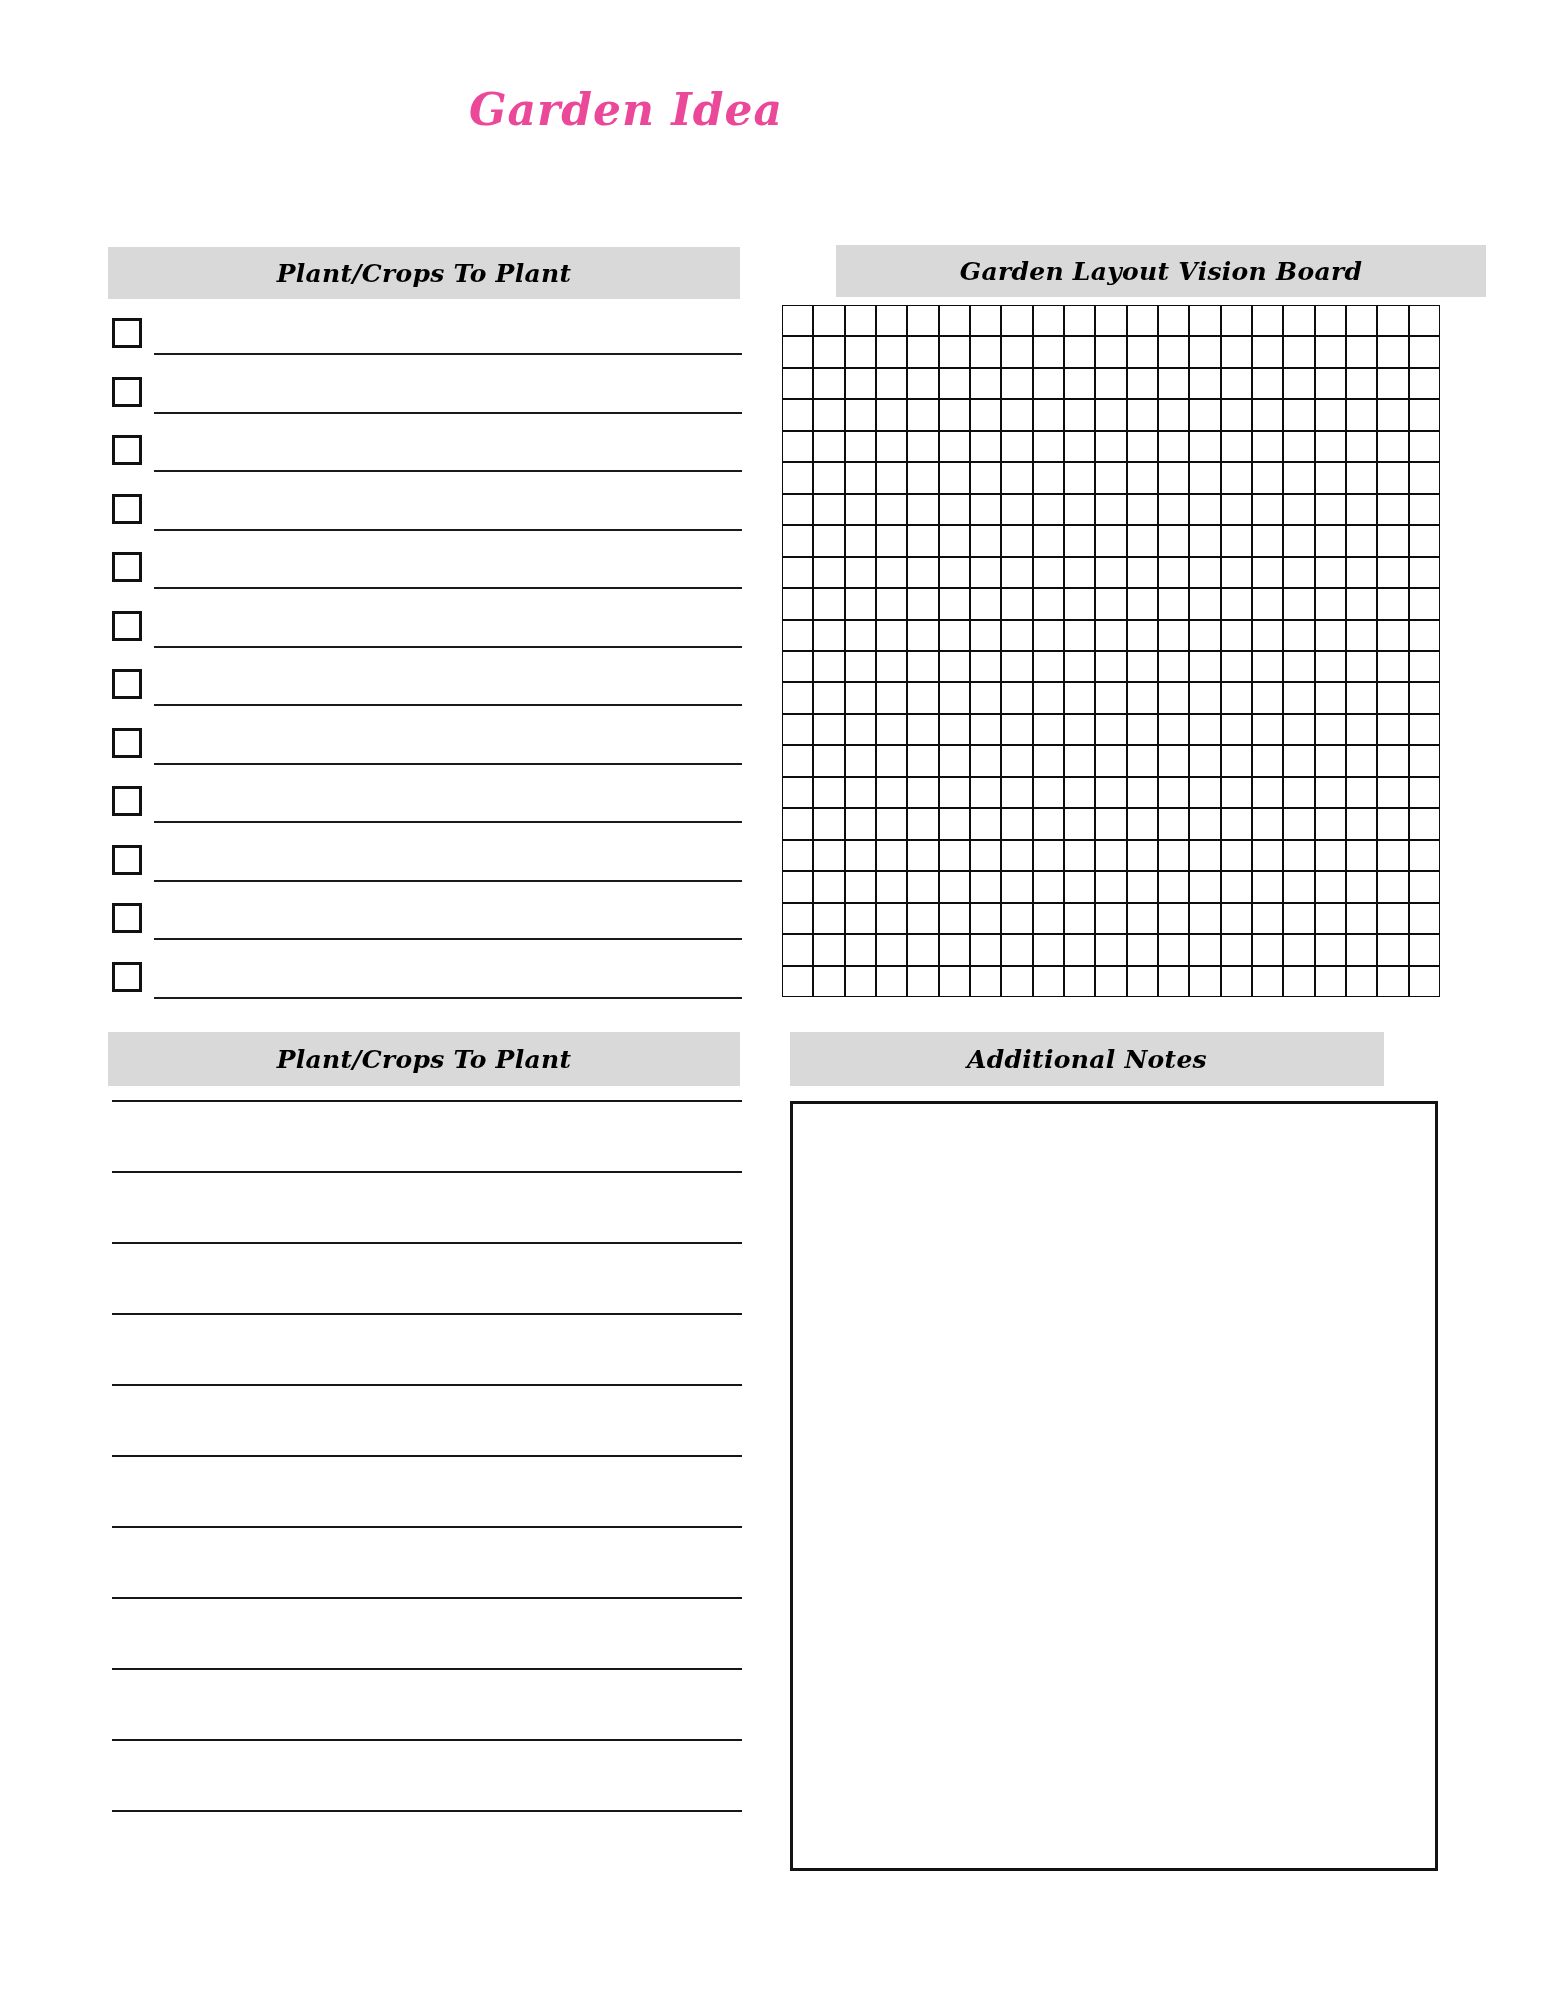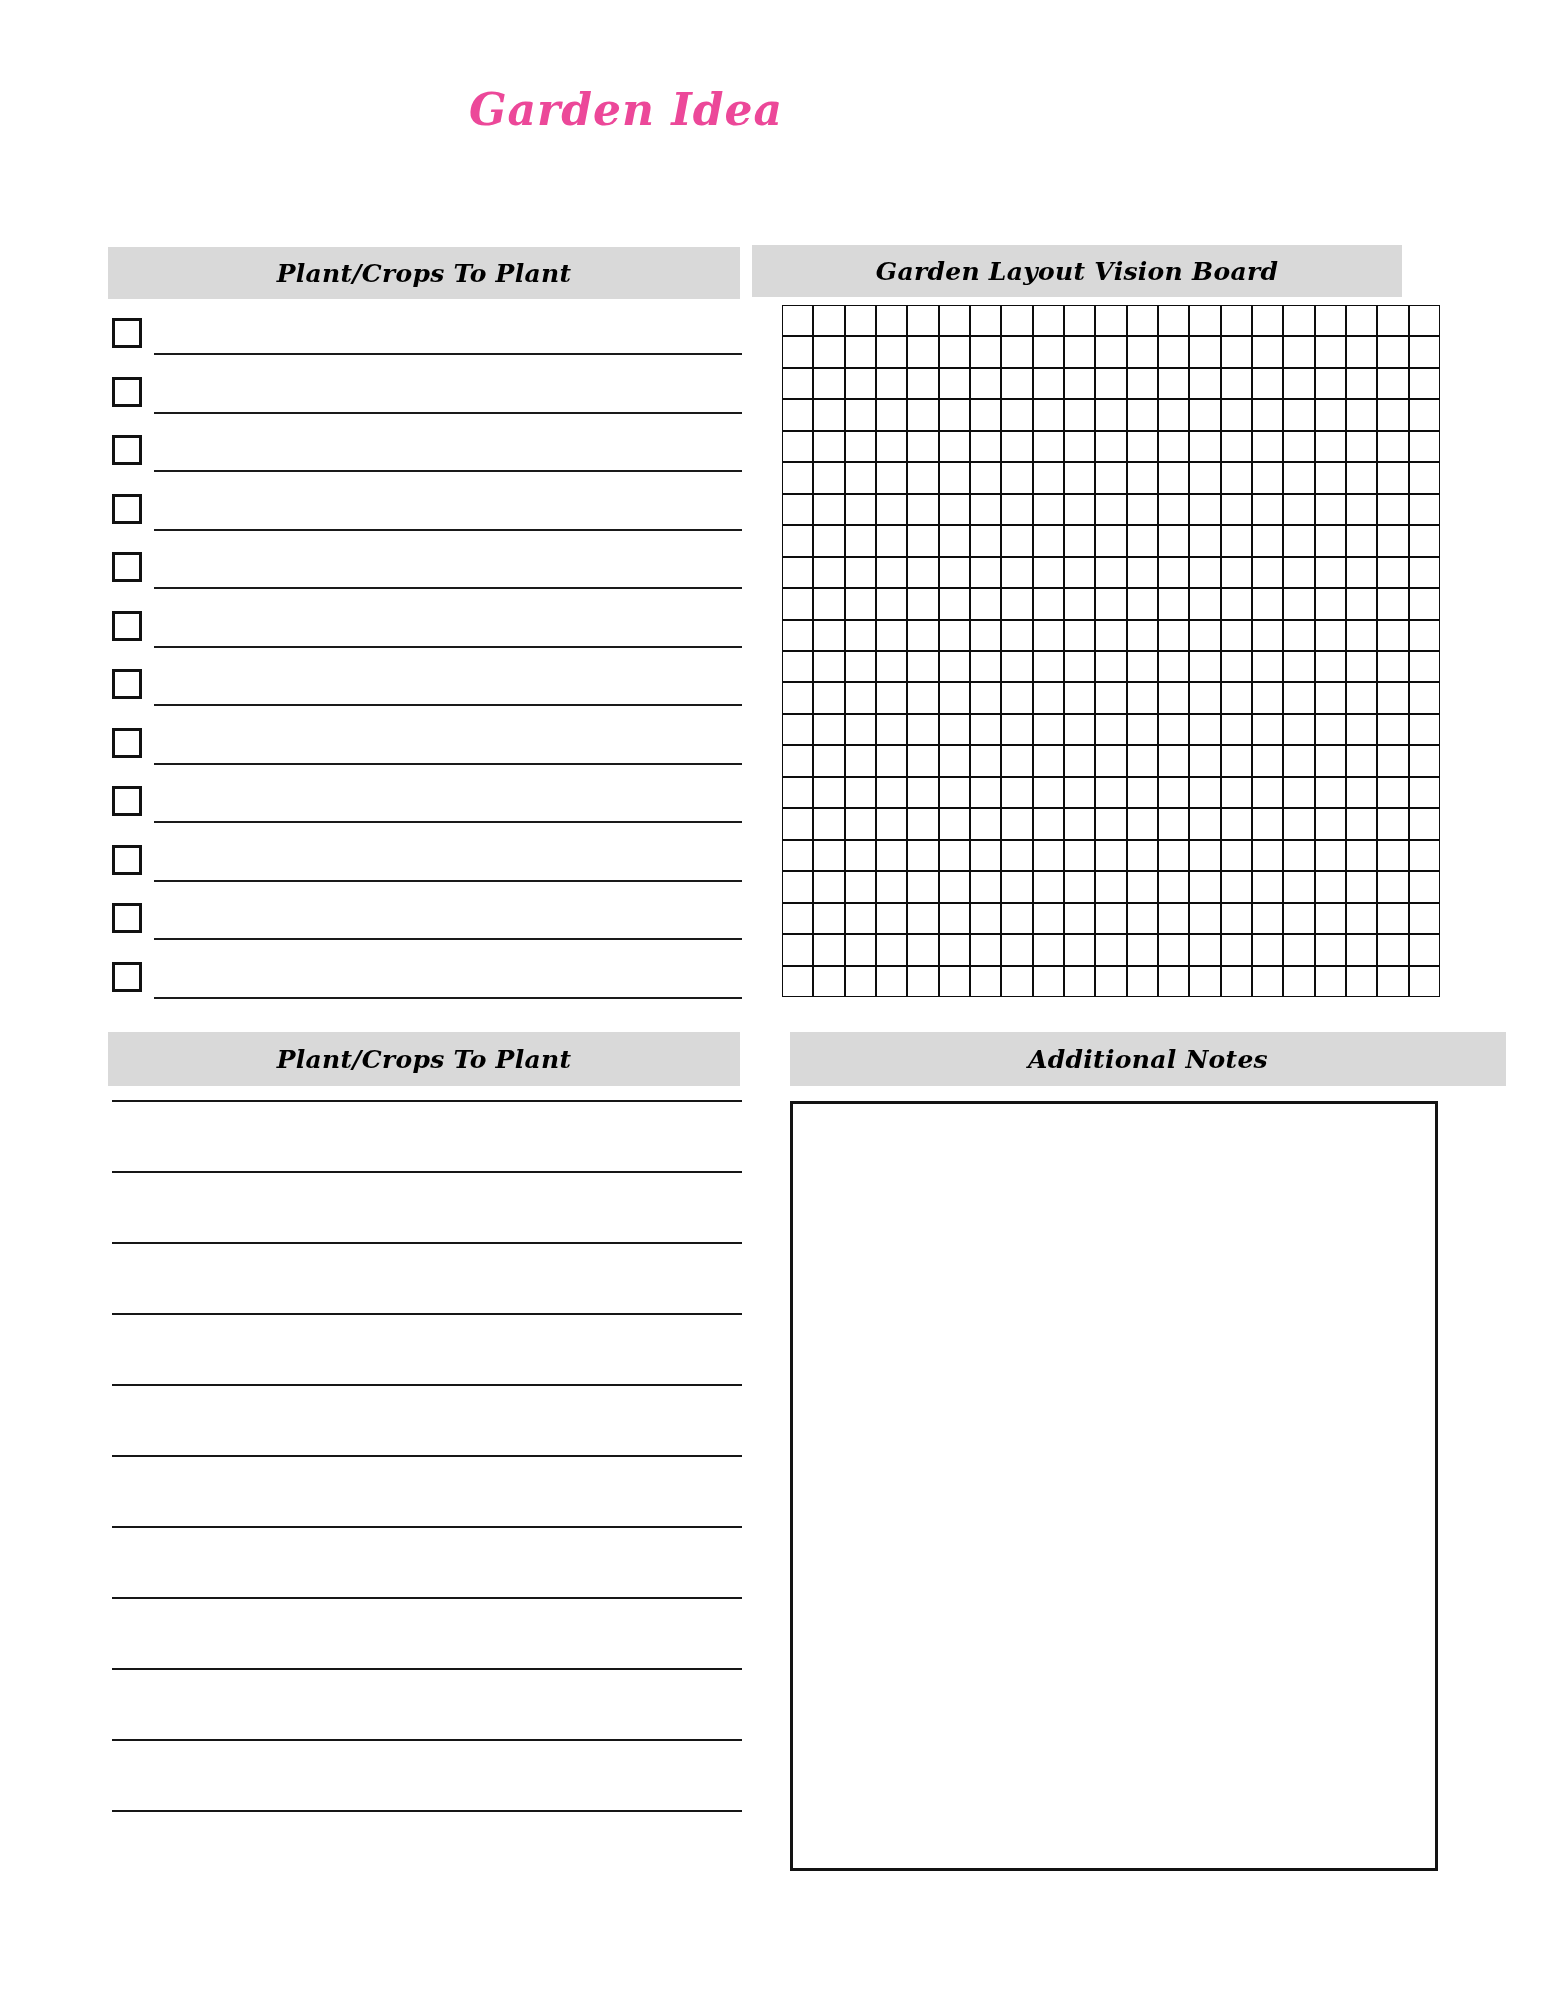--- a/index.html
+++ b/index.html
@@ -50,23 +50,23 @@
     font-family: "DejaVu Serif", "Liberation Serif", serif;
     font-style: italic;
     font-weight: 700;
     font-size: 25px;
     color: #000000;
     letter-spacing: 0.3px;
     margin-top: 12px;
   }
 
   #hdr-plants-top  { left: 108px; top: 235px;  width: 632px; height: 52px; }
-  #hdr-vision      { left: 752px; top: 233px;  width: 650px; height: 52px; }
+  #hdr-vision      { left: 836px; top: 233px;  width: 650px; height: 52px; }
   #hdr-plants-bot  { left: 108px; top: 1020px; width: 632px; height: 54px; }
-  #hdr-notes       { left: 790px; top: 1020px; width: 716px; height: 54px; }
+  #hdr-notes       { left: 790px; top: 1020px; width: 594px; height: 54px; }
 
   
   #checklist {
     position: absolute;
     left: 112px;
     top: 315px;
     width: 630px;
     height: 670px;
   }
   .check-row {

